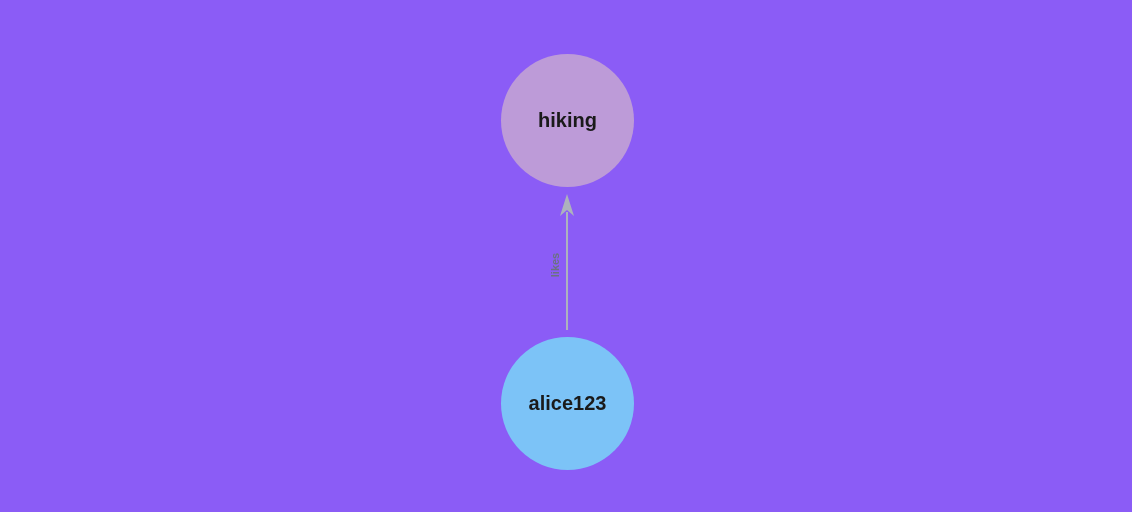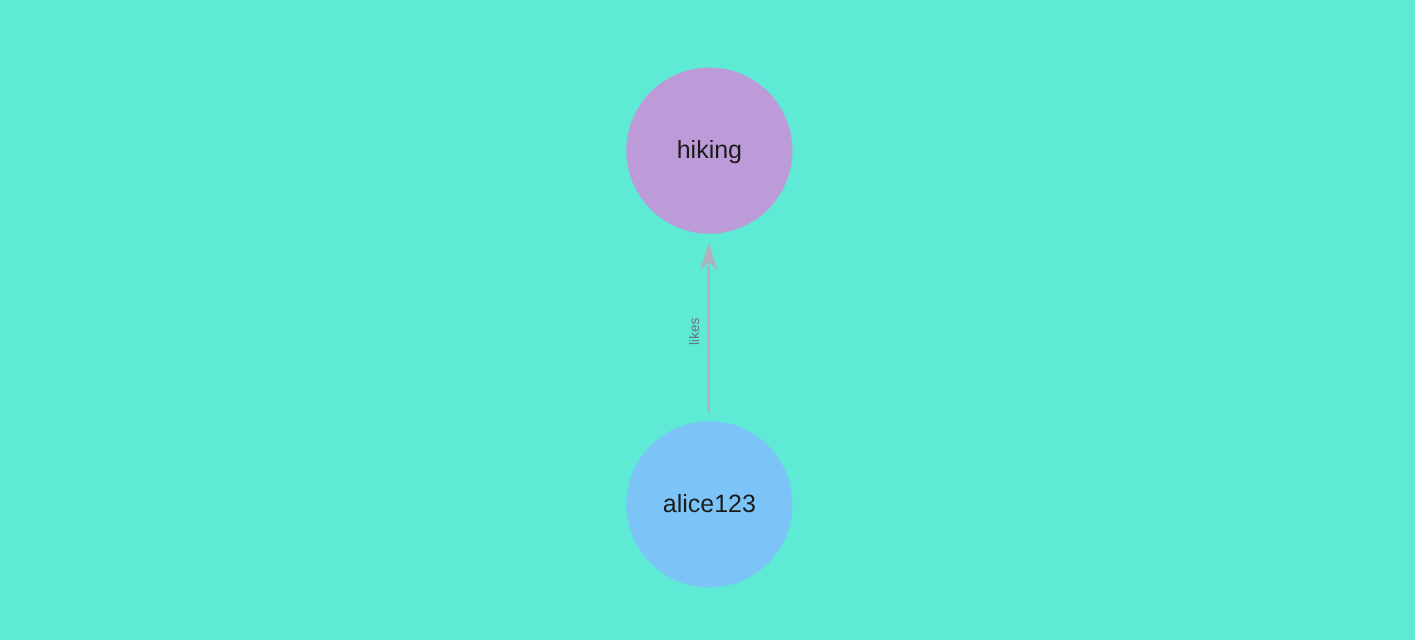--- a/index.html
+++ b/index.html
@@ -10,21 +10,22 @@
     width: 1132px;
     height: 512px;
     background: #f4f5f4;
     font-family: "Liberation Sans", sans-serif;
     overflow: hidden;
   }
   #graph-canvas {
     position: relative;
     width: 1132px;
     height: 512px;
-    background: #5eead4;
+    background: #8b5cf6;
+    font-weight: bold;
   }
   #graph-svg {
     position: absolute;
     left: 0;
     top: 0;
     width: 1132px;
     height: 512px;
     display: block;
   }
   .node-circle {

